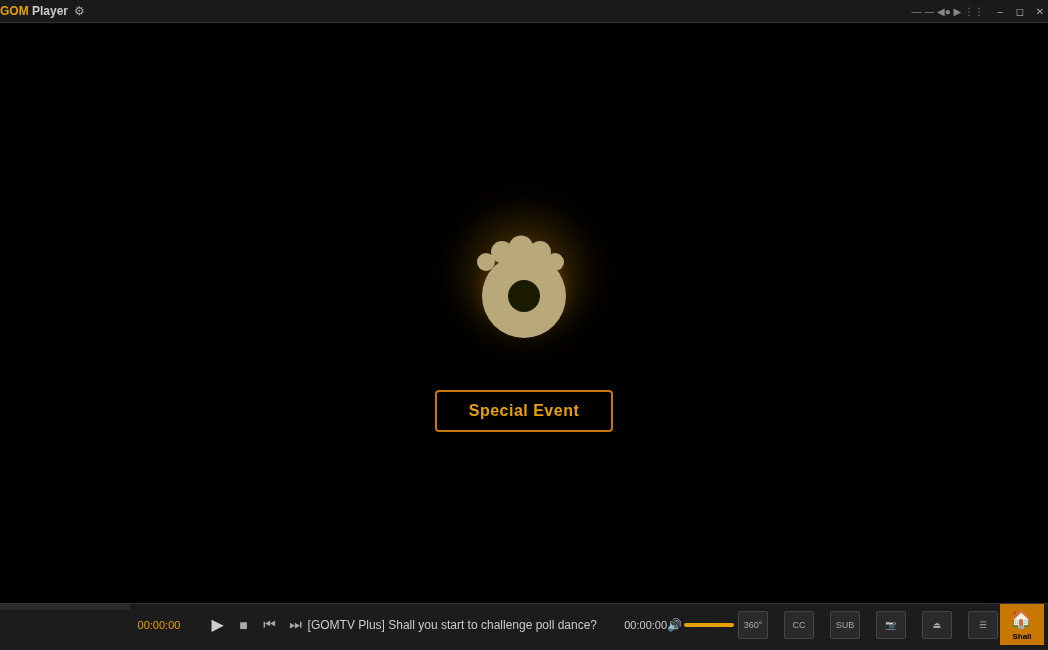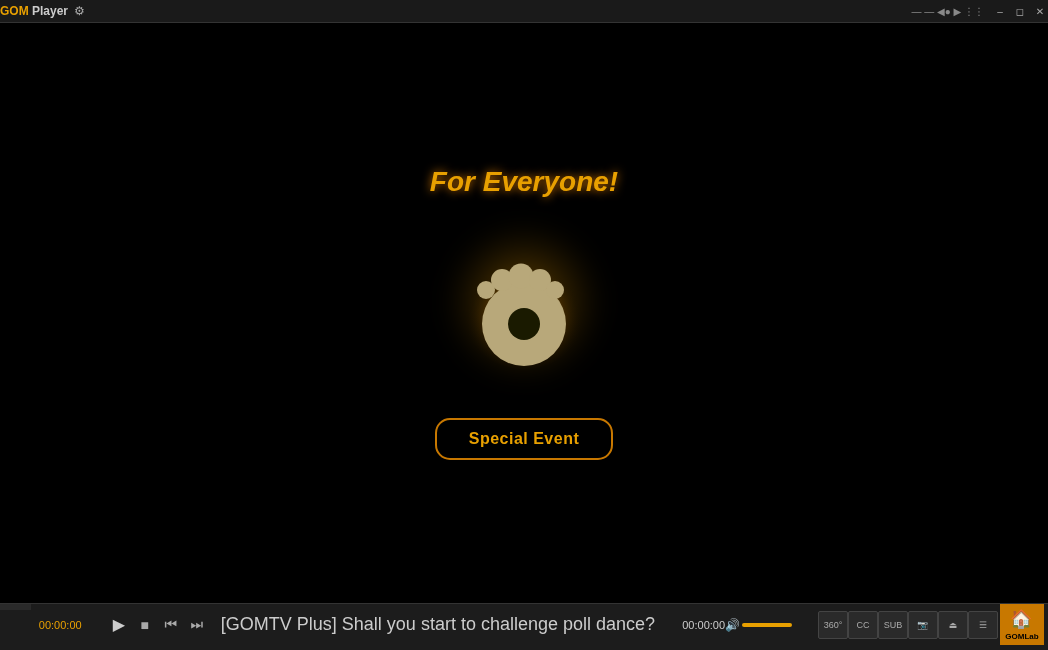--- a/index.html
+++ b/index.html
@@ -110,21 +110,21 @@
     .gom-svg {
       position: relative;
       z-index: 2;
     }
 
     .special-event-btn {
       margin-top: 20px;
       padding: 10px 32px;
       background: transparent;
       border: 2px solid #c87800;
-      border-radius: 15px;
+      border-radius: 4px;
       color: #e8a000;
       font-size: 16px;
       font-weight: bold;
       cursor: pointer;
       letter-spacing: 0.5px;
     }
 
     
     #controls {
       width: 100%;
@@ -178,23 +178,23 @@
       height: 24px;
       display: flex;
       align-items: center;
       justify-content: center;
       padding: 0;
     }
     .ctrl-btn.play-btn { color: #ccc; font-size: 16px; }
 
     #song-title {
       color: #ccc;
-      font-size: 18px;
+      font-size: 12px;
       flex: 1;
-      margin-left: 12px;
+      margin-left: 0;
       white-space: nowrap;
       overflow: hidden;
       text-overflow: ellipsis;
     }
 
     #time-right {
       color: #ccc;
       font-size: 11px;
       min-width: 70px;
       text-align: right;
@@ -215,23 +215,22 @@
     #volume-slider {
       width: 50px;
       height: 4px;
       background: #e8a000;
       border-radius: 2px;
     }
 
     #right-controls {
       display: flex;
       align-items: flex-start;
-      gap: 0;
+      gap: 16px;
       margin-right: 2px;
-      margin-left: 22px;
     }
 
     .rc-btn {
       background: #2a2a2a;
       border: 1px solid #444;
       color: #aaa;
       font-size: 9px;
       width: 30px;
       height: 28px;
       display: flex;
@@ -274,21 +273,20 @@
   <div id="titlebar-right">
     <span style="color:#888;font-size:10px;margin-right:4px;">— — ◀● ▶ ⋮⋮</span>
     <button class="win-btn">–</button>
     <button class="win-btn">◻</button>
     <button class="win-btn close">✕</button>
   </div>
 </div>
 
 <div id="main-area">
   <div class="gom-logo-container">
-    <div class="for-everyone-text">For Everyone!</div>
 
     <div class="logo-glow-wrapper">
       <div class="logo-glow"></div>
 
       <svg class="gom-svg" width="140" height="140" viewBox="0 0 140 140" xmlns="http://www.w3.org/2000/svg">
 
         <radialGradient id="glowGrad" cx="50%" cy="55%" r="50%">
           <stop offset="0%" stop-color="#c87800" stop-opacity="0.7"></stop>
           <stop offset="60%" stop-color="#a06000" stop-opacity="0.3"></stop>
           <stop offset="100%" stop-color="#000" stop-opacity="0"></stop>
@@ -349,16 +347,16 @@
         <span>📷</span>
       </button>
       <button class="rc-btn">
         <span>⏏</span>
       </button>
       <button class="rc-btn">☰</button>
     </div>
 
     <button id="home-btn">
       <span>🏠</span>
-      <span id="home-btn-label">GOMLab</span>
+      <span id="home-btn-label">Shall</span>
     </button>
   </div>
 </div>
 
 </body></html>

